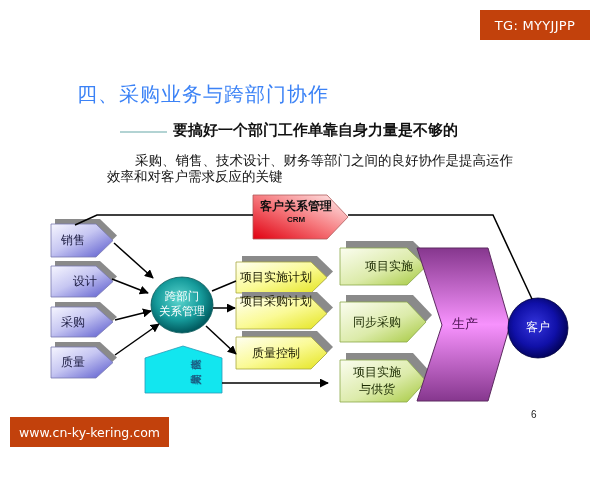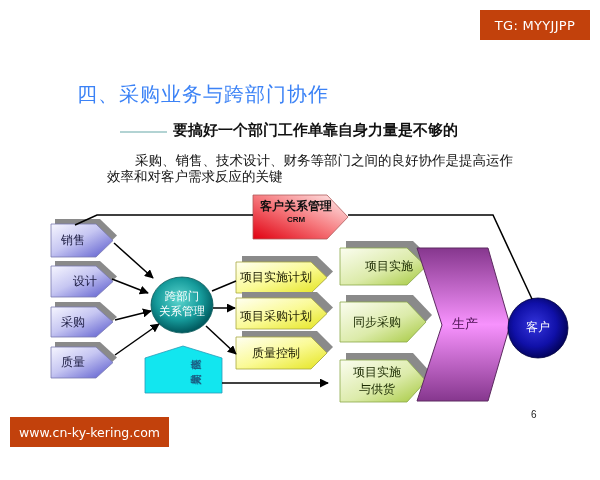--- a/index.html
+++ b/index.html
@@ -171,21 +171,21 @@
 </div>
 
 <div class="supplier-lbl">
   <span>供应商</span>
   <span>早期介入</span>
 </div>
 
 <div class="lbl plan" style="top:262px;height:31px;">
   <span>项目实施计划</span>
 </div>
-<div class="lbl plan" style="top:302px;height:31px;font-family:Liberation Mono, monospace;">
+<div class="lbl plan" style="top:286px;height:31px;">
   <span>项目采购计划</span>
 </div>
 <div class="lbl plan" style="top:337px;height:32px;">
   <span>质量控制</span>
 </div>
 
 <div class="lbl exec" style="top:248px;height:37px;padding-left:12px;">
   <span>项目实施</span>
 </div>
 <div class="lbl exec" style="top:302px;height:40px;">

